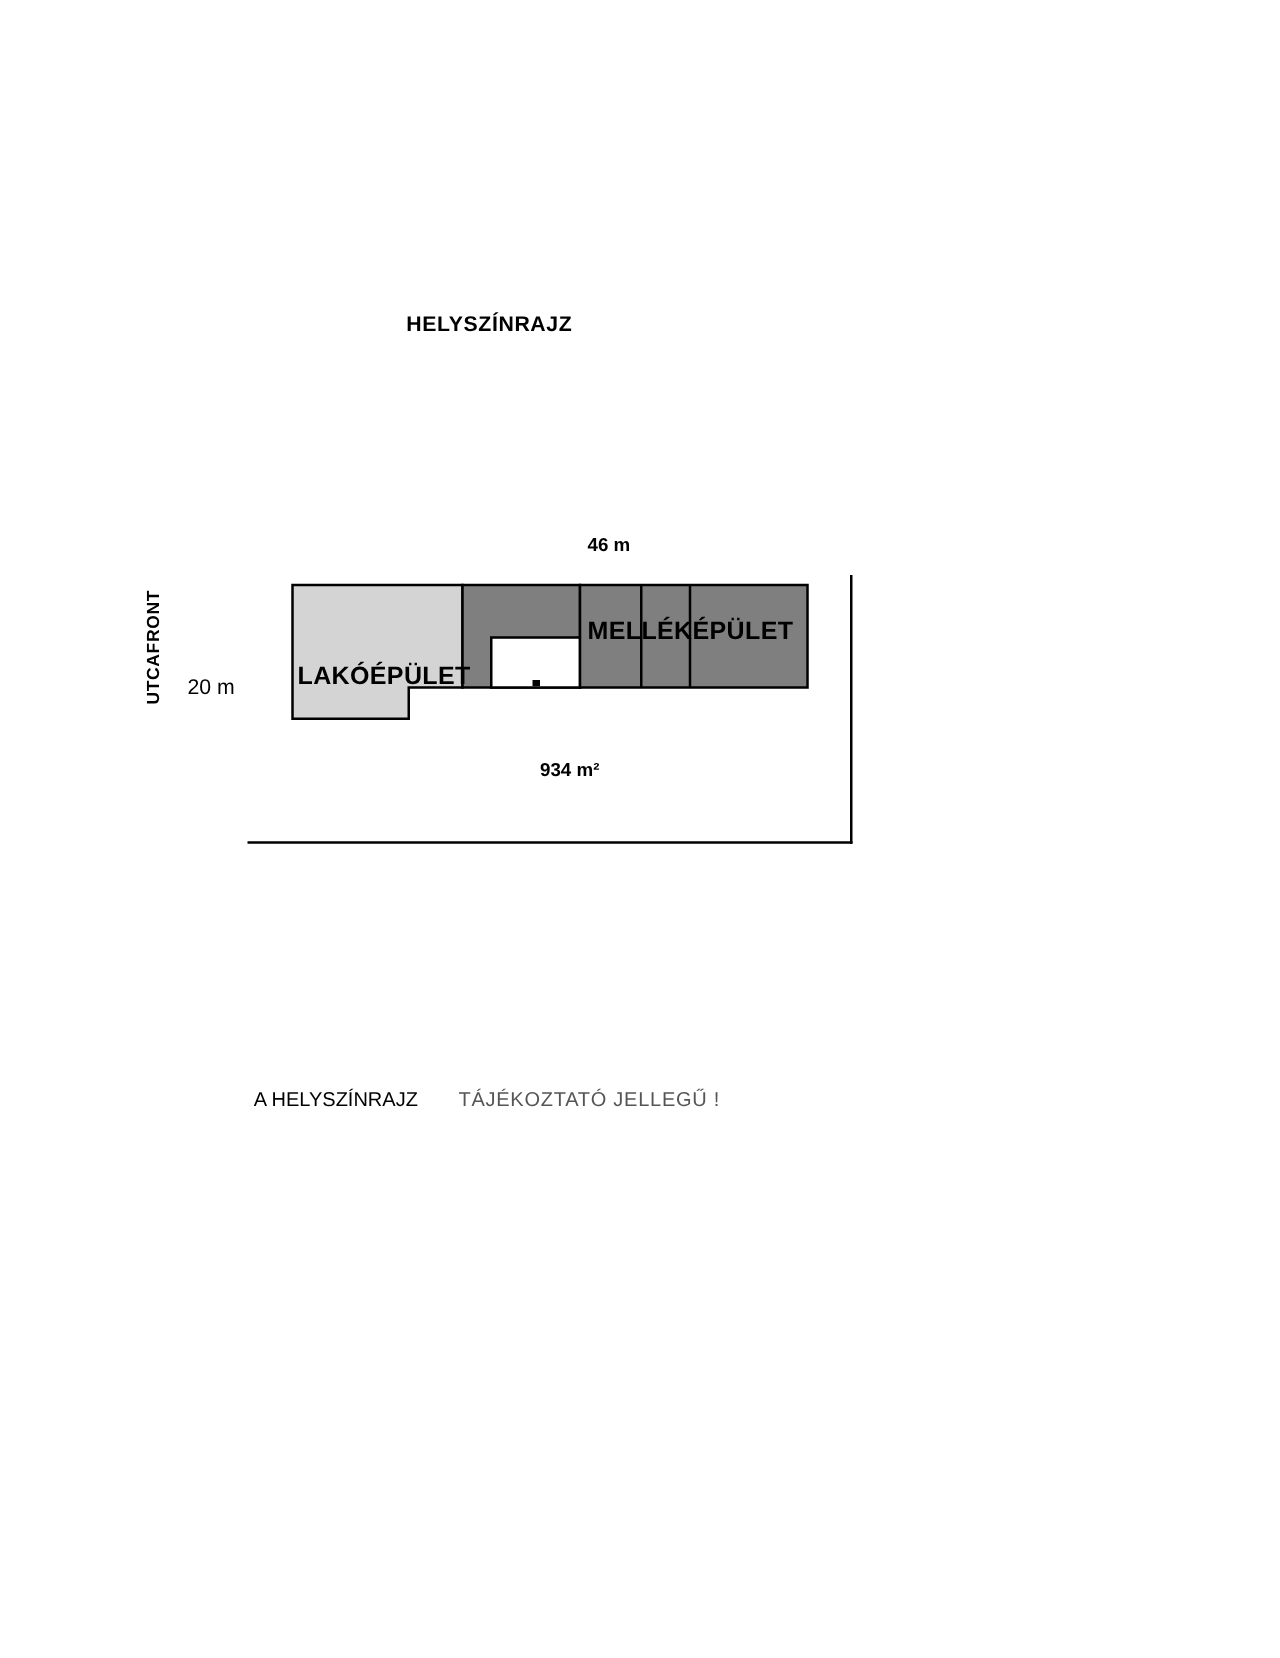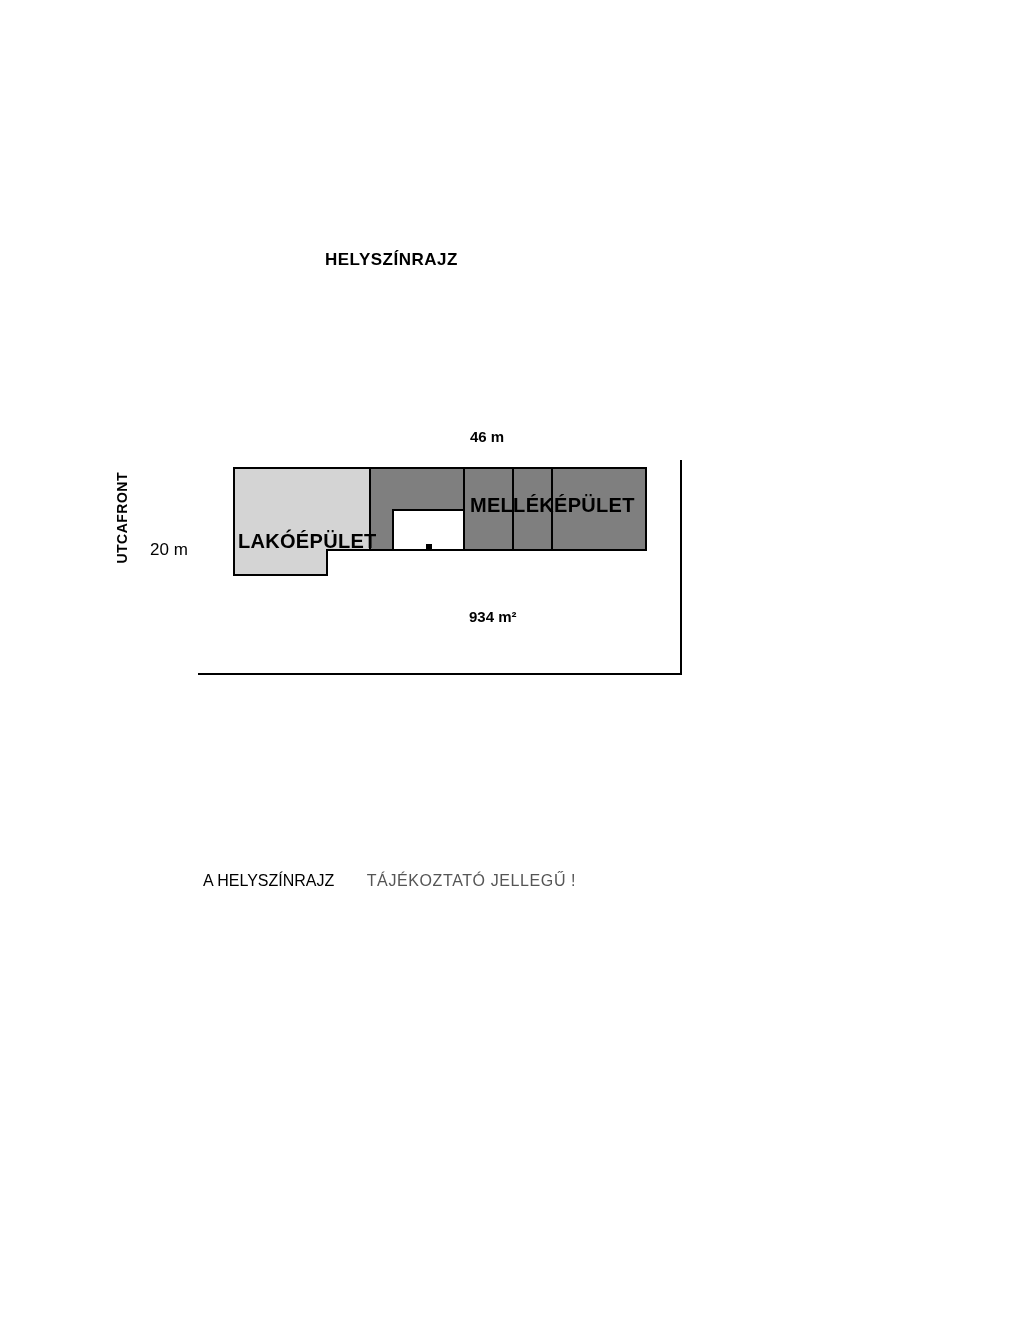--- a/index.html
+++ b/index.html
@@ -76,21 +76,20 @@
     font-weight: normal;
     white-space: nowrap;
   }
   .area-label {
     position: absolute;
     left: 282px;
     top: 188px;
     font-size: 15px;
     font-weight: bold;
     white-space: nowrap;
-    margin-left: 37px;
   }
   .street-label {
     position: absolute;
     left: -36px;
     top: 52px;
     font-size: 14px;
     font-weight: bold;
     letter-spacing: 0.5px;
     white-space: nowrap;
     writing-mode: vertical-rl;

